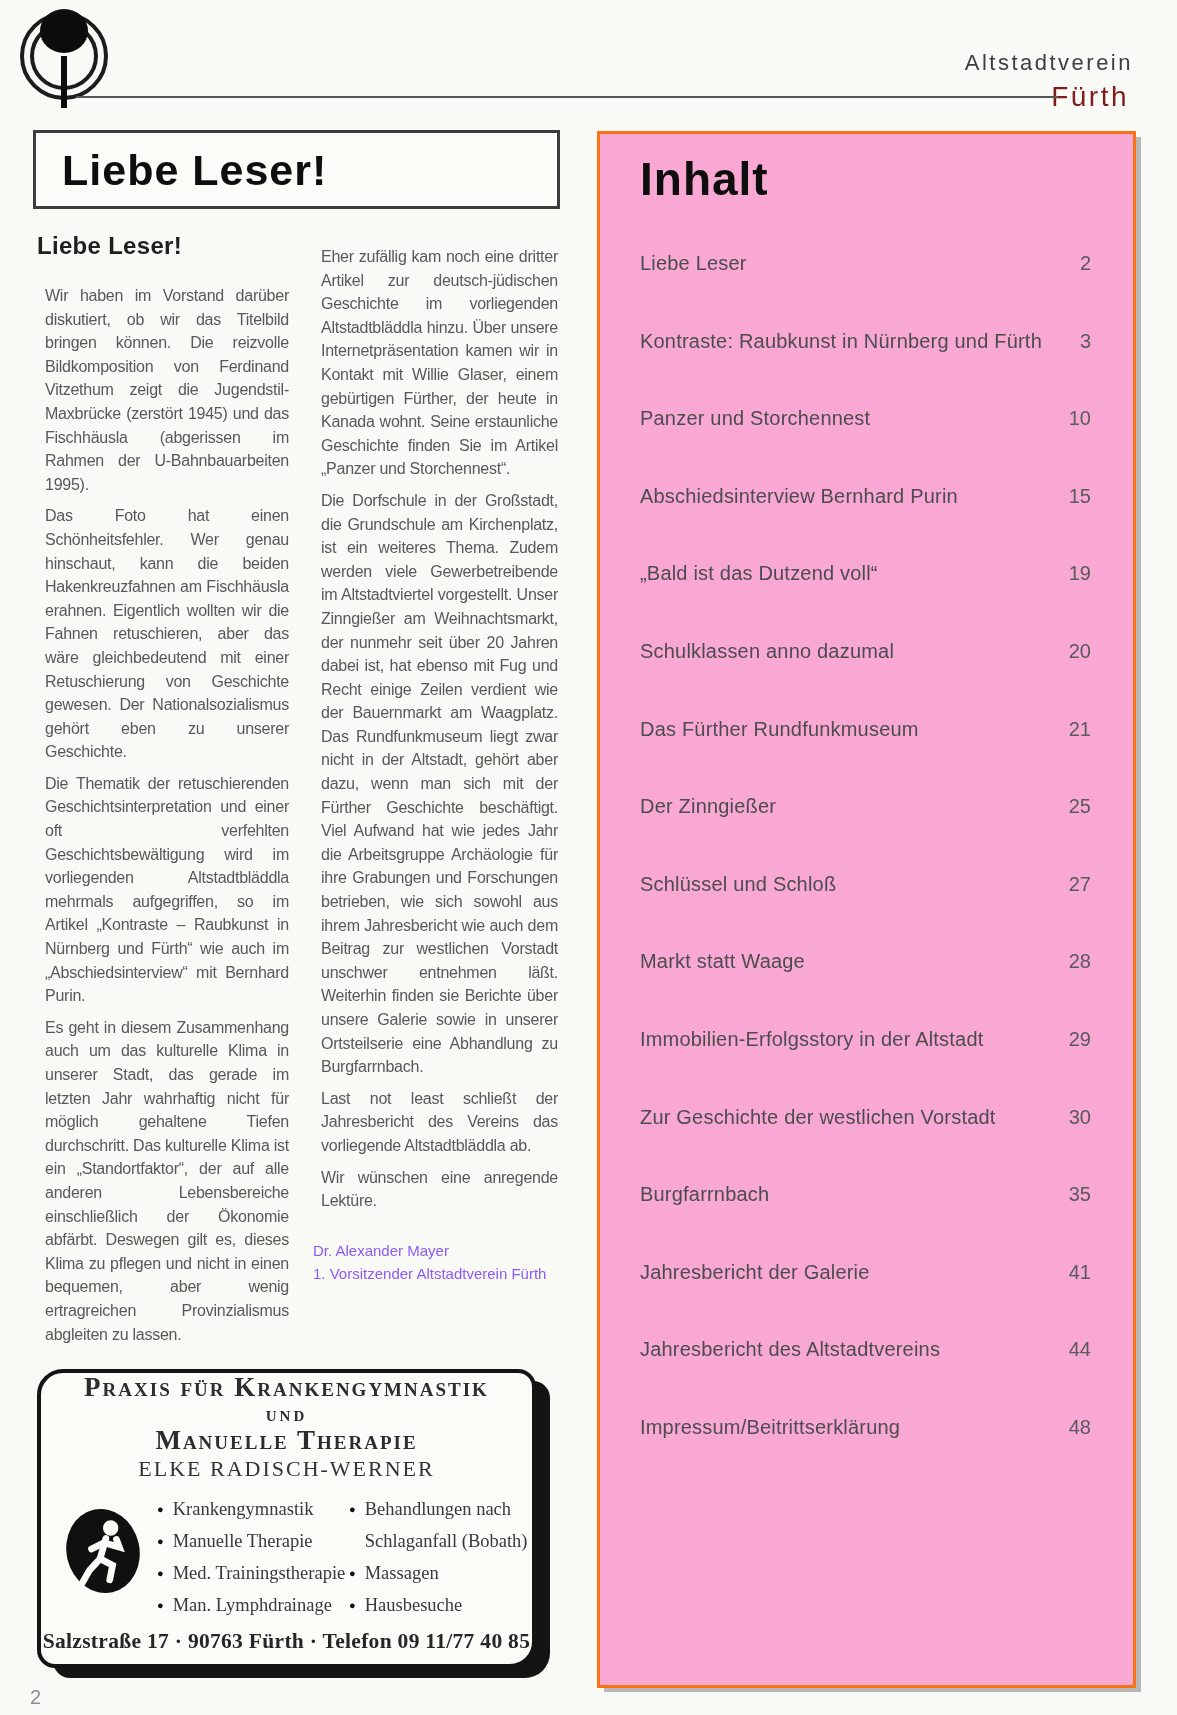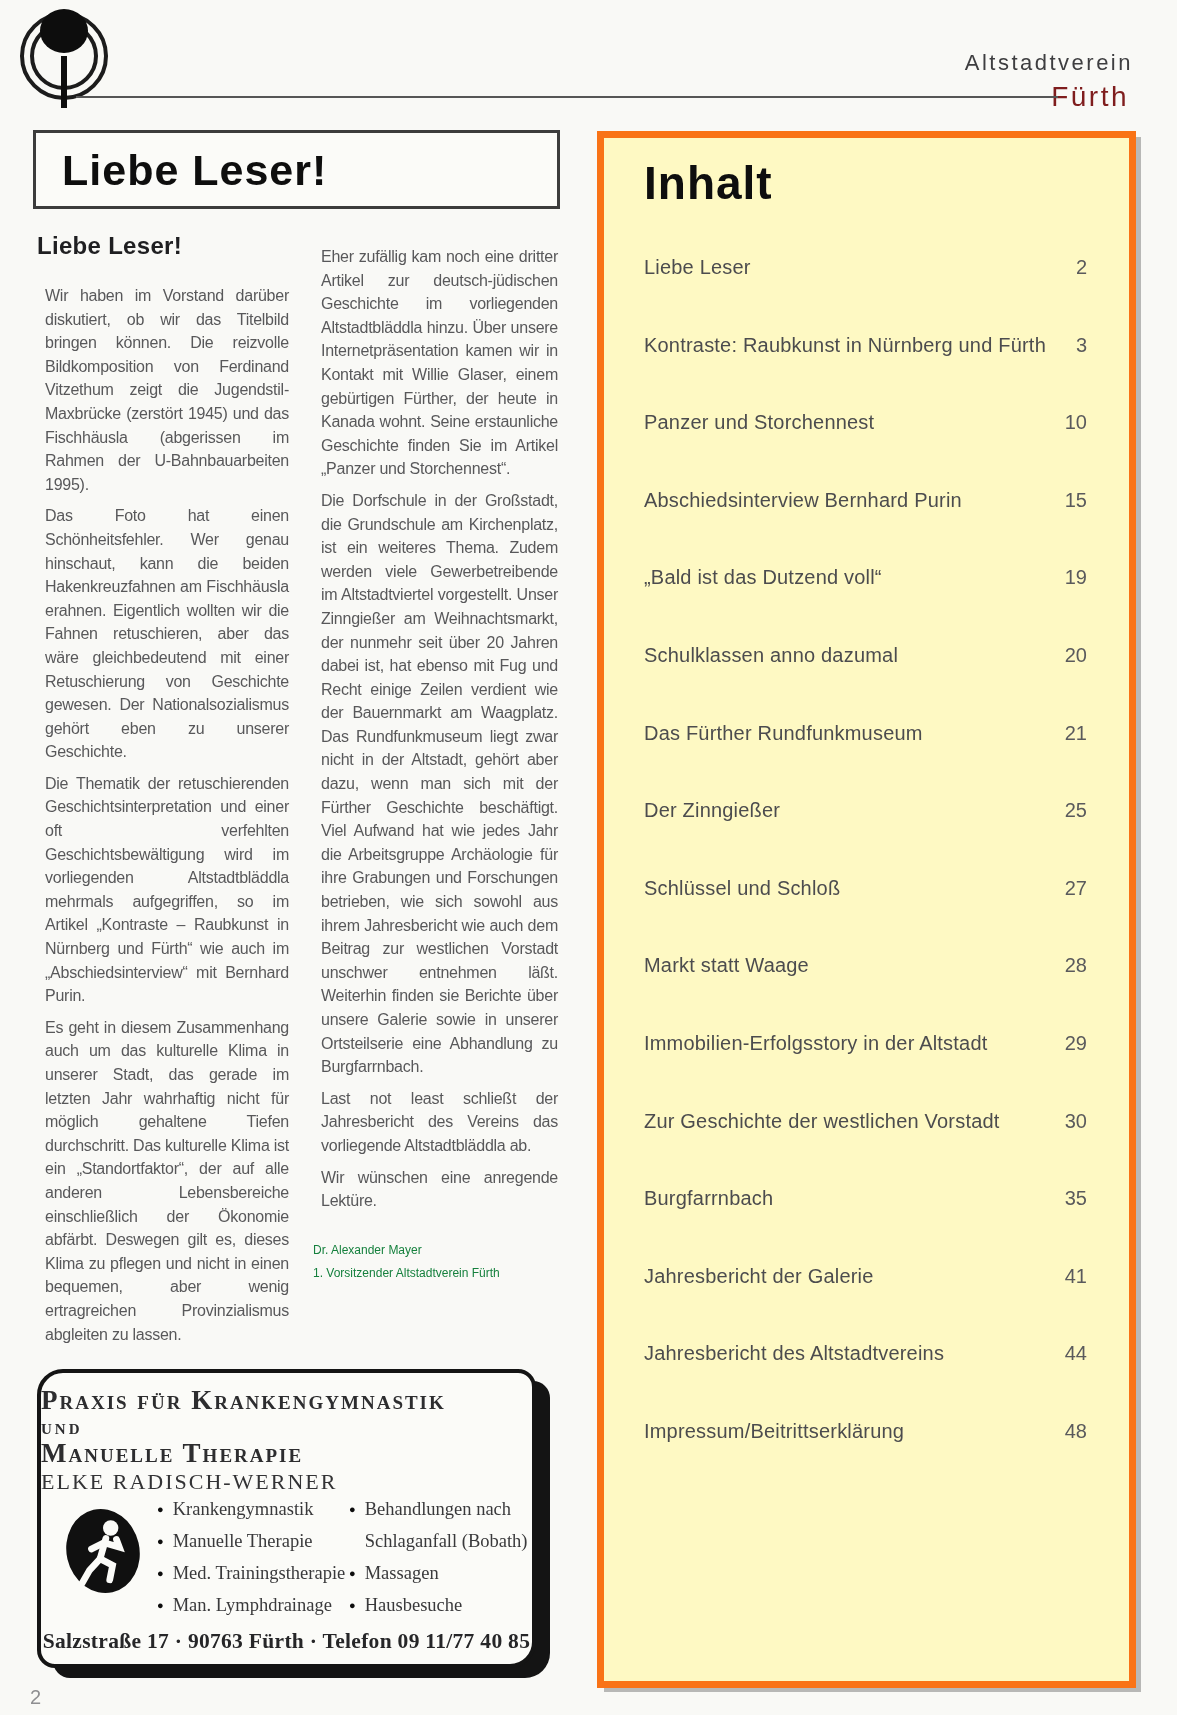--- a/index.html
+++ b/index.html
@@ -17,47 +17,47 @@
 
   
   .liebe-box {
     position:absolute; left:33px; top:130px; width:527px; height:79px;
     border:3px solid #3c3c3c; box-sizing:border-box; background:#fbfbf8;
   }
   .liebe-box .big-title { margin:0; padding:13px 0 0 26px; font-size:43px; font-weight:700; letter-spacing:1px; color:#0e0e0e; }
 
   .inhalt-box {
     position:absolute; left:597px; top:131px; width:539px; height:1557px;
-    border:7px solid #f97316; box-sizing:border-box; background:#fef9c3;
+    border:3px solid #f97316; box-sizing:border-box; background:#f9a8d4;
     box-shadow:6px 5px 0 -1px rgba(105,105,105,0.45);
   }
   .inhalt-box .big-title { margin:0; padding:18px 0 0 40px; font-size:46px; font-weight:700; letter-spacing:1px; color:#0e0e0e; }
 
   .toc { position:absolute; left:0; right:0; top:118px; }
   .toc-row { display:flex; justify-content:space-between; align-items:flex-start; height:77.6px; padding:0 42px 0 40px; box-sizing:border-box; }
   .toc-label { font-size:20px; color:#4c4c4e; letter-spacing:0.2px; }
   .toc-page  { font-size:20px; color:#5a5a5c; }
 
   
   .col-left { position:absolute; left:37px; top:232px; width:260px; }
   .col-left .col-heading { margin:0 0 24px 0; font-size:24px; font-weight:700; color:#1f1f21; letter-spacing:0.3px; }
   .col-mid  { position:absolute; left:313px; top:237px; width:253px; }
   .body-par {
     margin:8px; font-size:16px; line-height:23.6px; letter-spacing:-0.25px;
     text-align:justify; color:#58585a;
   }
-  .signature { margin-top:26px; font-size:12px; line-height:23.6px; color:#15803d; }
+  .signature { margin-top:26px; font-size:15px; line-height:23.6px; color:#8b5cf6; }
 
   
   .ad-box {
     position:absolute; left:37px; top:1369px; width:499px; height:299px; box-sizing:border-box;
     border:4px solid #141414; border-radius:26px 18px 26px 18px; background:#fbfbf8;
     box-shadow:15px 11px 0 -1px #141414;
   }
-  .ad-title { text-align:left; margin-top:13px; font-family:"Liberation Serif", serif; color:#2d2d2f; }
+  .ad-title { text-align:center; font-family:"Liberation Serif", serif; color:#2d2d2f; }
   .ad-t1 { font-size:27px; font-variant:small-caps; letter-spacing:2px; font-weight:600; line-height:29px; }
   .ad-t2 { font-size:21px; font-variant:small-caps; letter-spacing:3px; font-weight:600; line-height:24px; }
   .ad-t3 { font-size:27px; font-variant:small-caps; letter-spacing:2px; font-weight:600; line-height:29px; }
   .ad-t4 { font-size:22px; text-transform:uppercase; letter-spacing:2px; font-weight:500; line-height:27px; color:#333335; }
   .runner-wrap { position:absolute; left:14px; top:130px; }
   .services { position:absolute; left:116px; top:120px; display:flex; font-family:"Liberation Serif", serif; }
   .svc-col1 { width:192px; }
   .svc-col2 { width:186px; }
   .svc { display:flex; gap:9px; line-height:32px; }
   .svc-bullet { font-size:11px; line-height:32px; color:#0d0d0d; }

